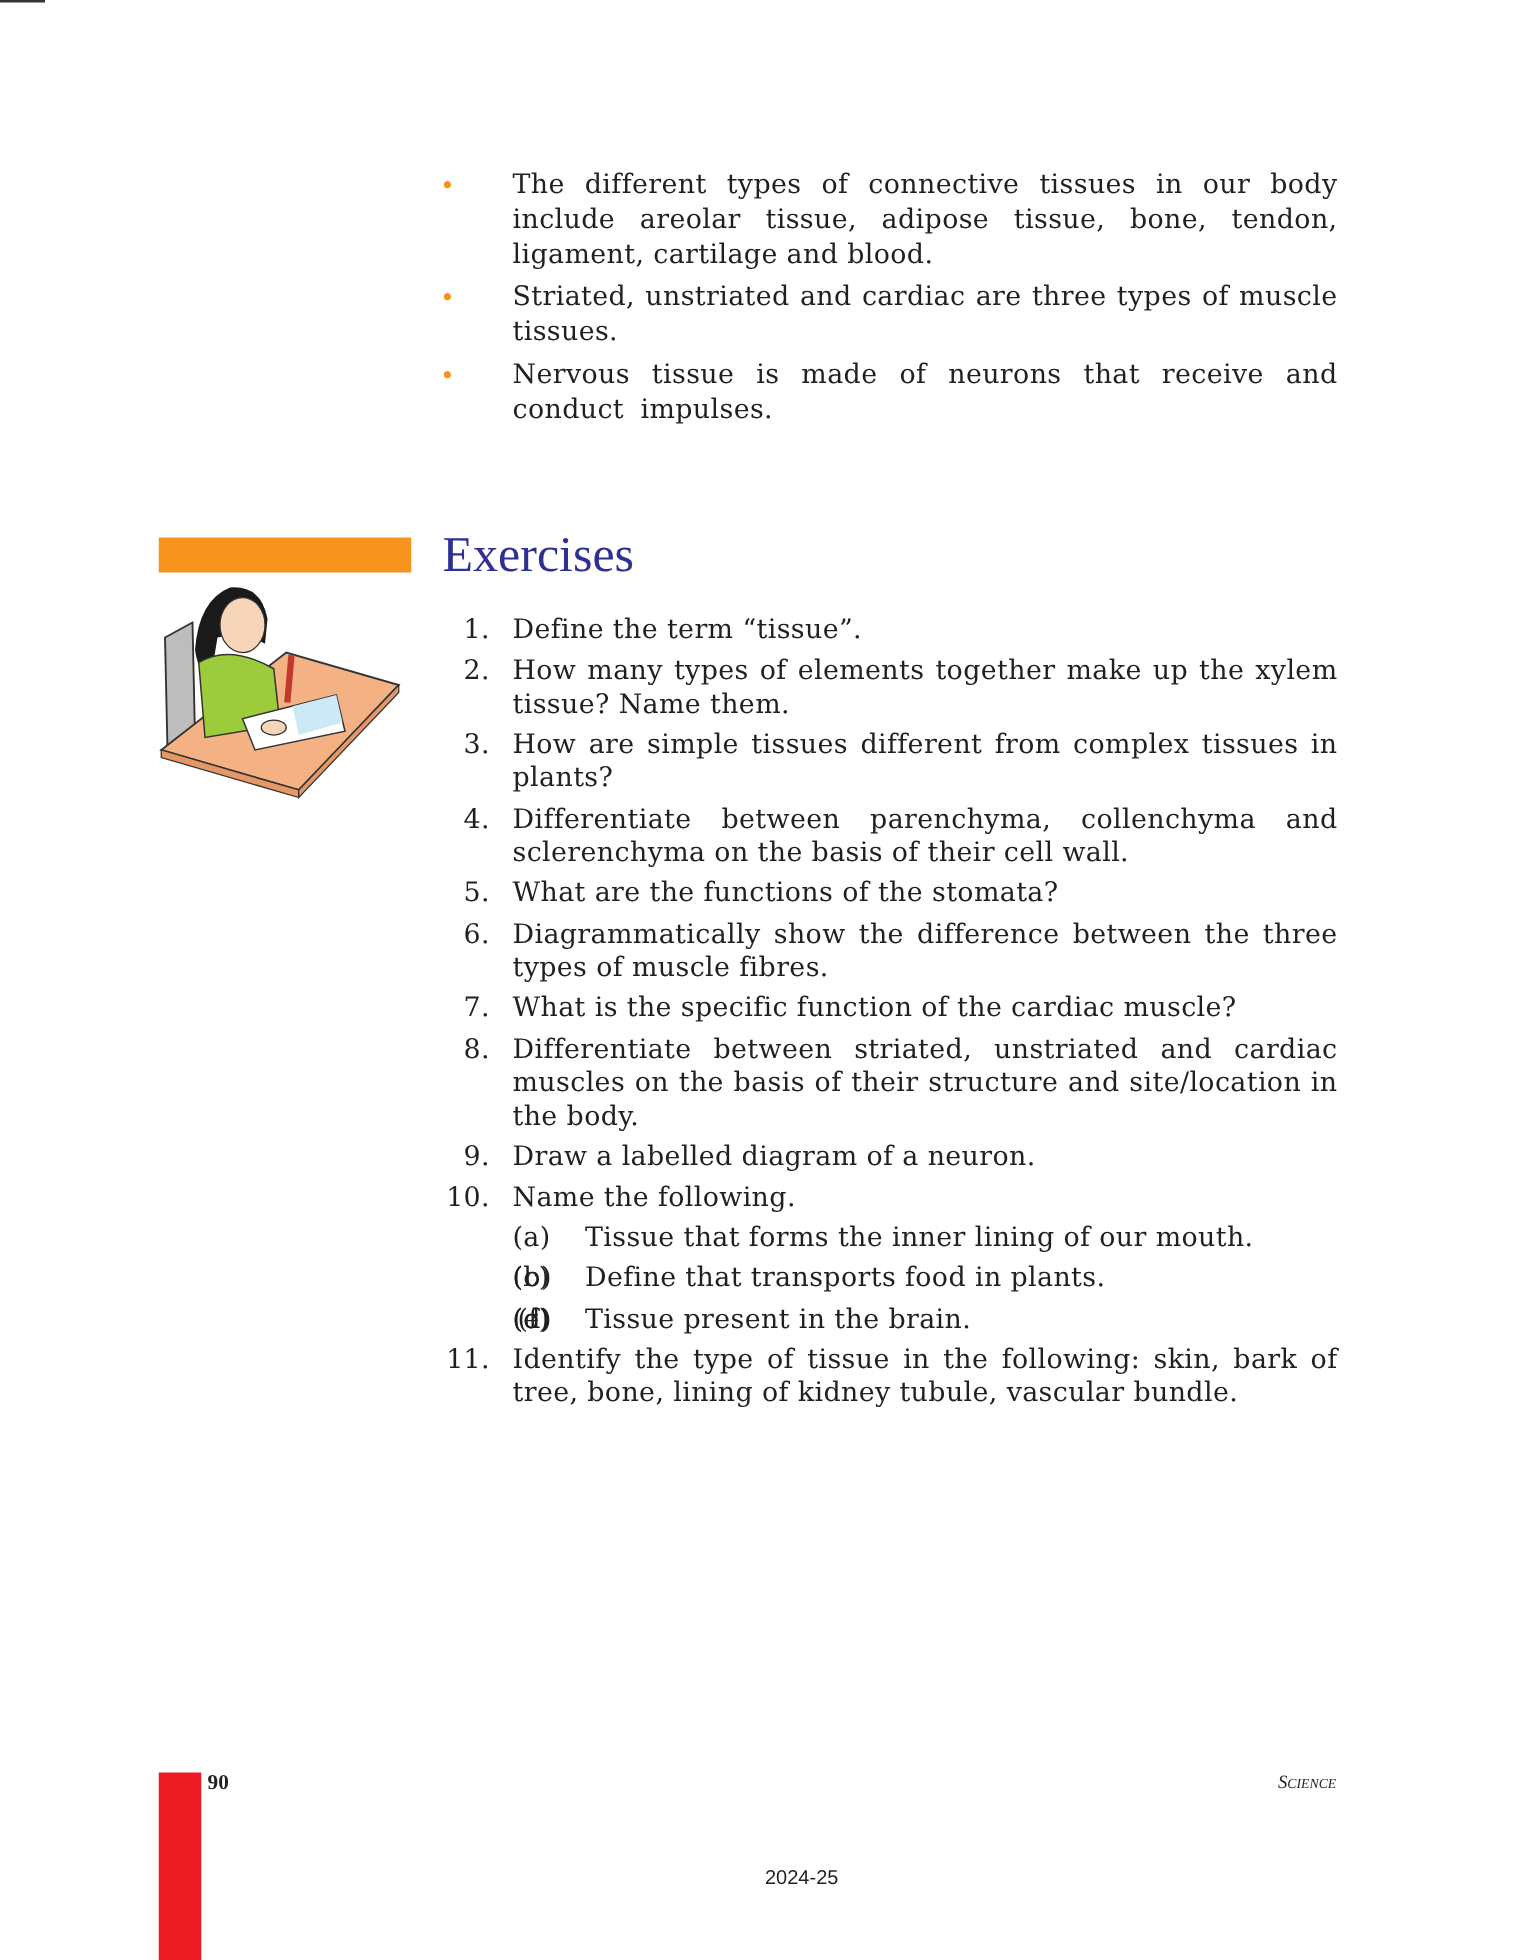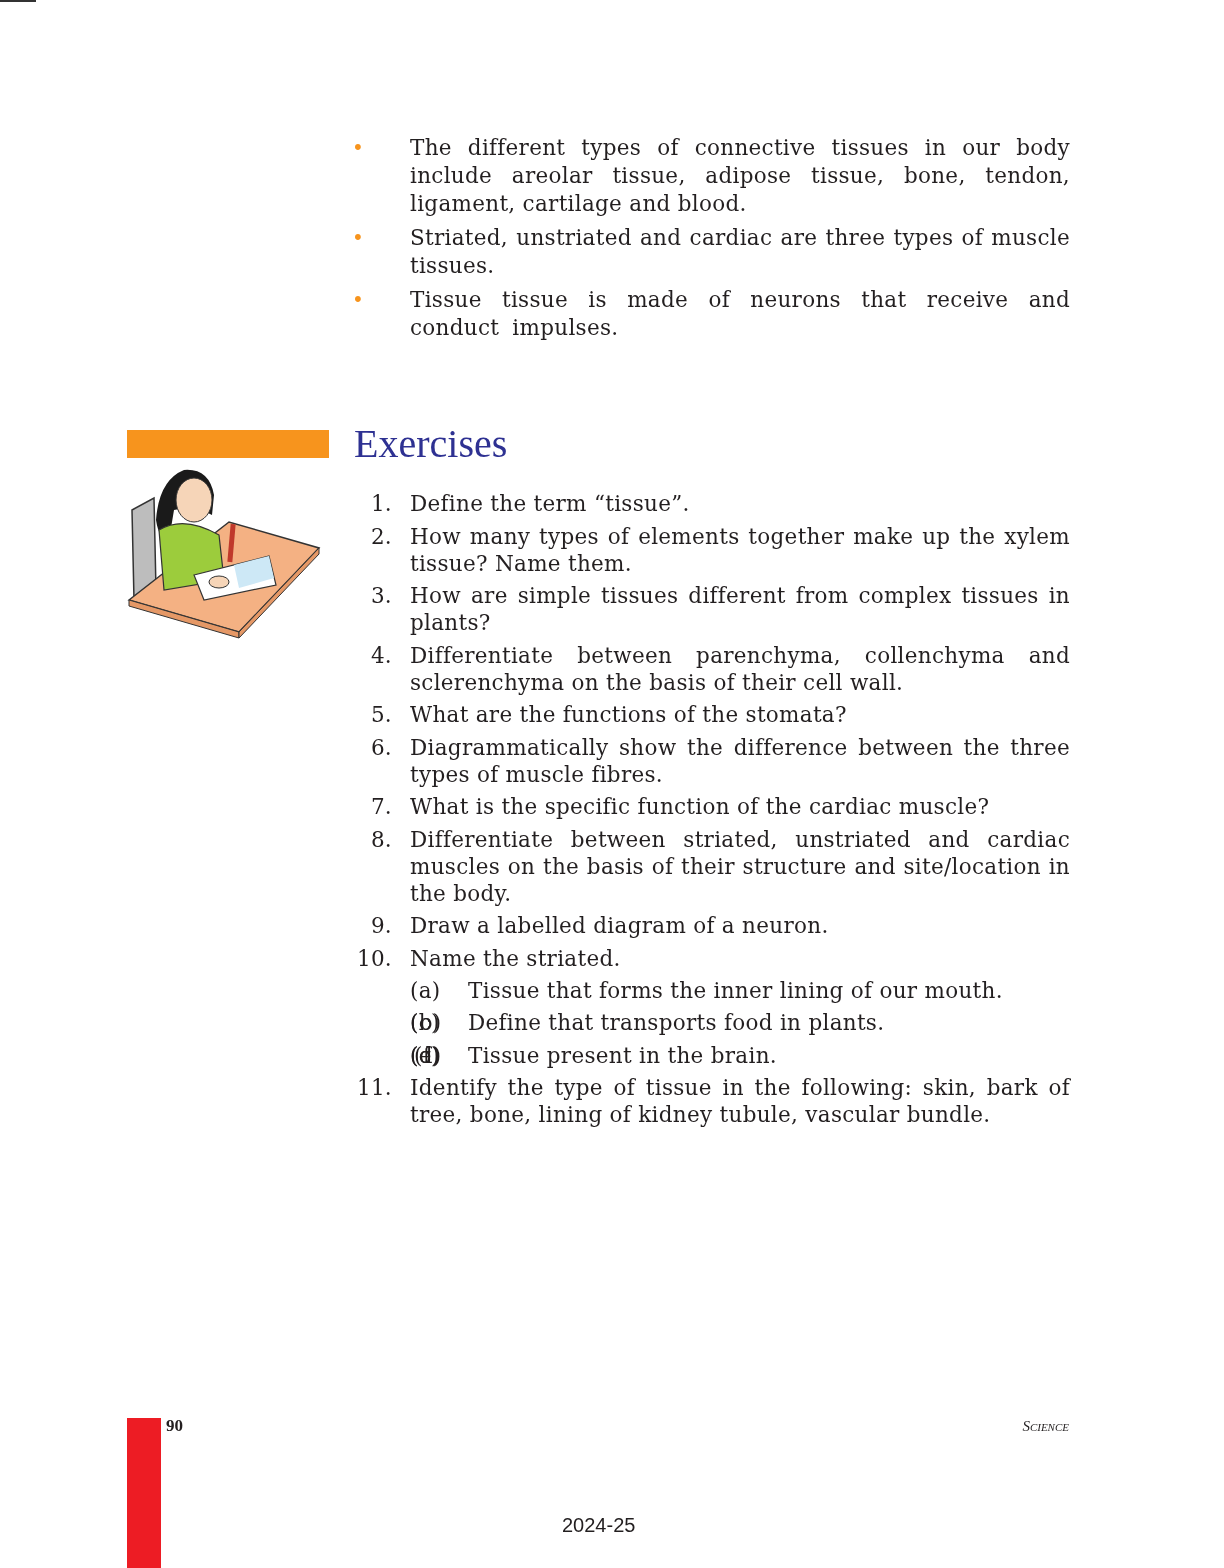--- a/index.html
+++ b/index.html
@@ -19,31 +19,31 @@
              text-align: justify; margin-bottom: 5.5px; letter-spacing: 0.3px; }
   .ex-item .num { position: absolute; left: 0; width: 40px; text-align: right; }
   .sub-list { margin-top: 5px; }
   .sub-item { position: relative; padding-left: 58px; font-size: 21.5px; line-height: 27px; margin-bottom: 5.5px; letter-spacing: 0.3px; }
   .sub-item .lbl { position: absolute; left: 0; }
   .red-bar { position: absolute; left: 127px; top: 1418px; width: 34px; height: 150px; background: #ed1c24; }
   .page-num { position: absolute; left: 166px; top: 1416px; font-size: 17px; font-weight: bold;
               font-family: "Liberation Serif", serif; }
   .book-title { position: absolute; right: 155px; top: 1418px; font-size: 15px; font-style: italic;
                 font-variant: small-caps; font-family: "Liberation Serif", serif; }
-  .year { position: absolute; left: 562px; top: 1494px; font-size: 20px; font-family: "Liberation Sans", sans-serif; margin-top: 20px; }
+  .year { position: absolute; left: 612px; top: 1494px; font-size: 16px; font-family: "Liberation Sans", sans-serif; }
 </style>
 </head>
 <body>
 
 <div class="crop-line"></div>
 
 <div class="bullets">
   <div class="bullet-item"><span class="dot">•</span><span>The different types of connective tissues in our body include areolar tissue, adipose tissue, bone, tendon, ligament, cartilage and blood.</span></div>
   <div class="bullet-item"><span class="dot">•</span><span>Striated, unstriated and cardiac are three types of muscle tissues.</span></div>
-  <div class="bullet-item" style="word-spacing:6px;"><span class="dot">•</span><span>Tissue tissue is made of neurons that receive and conduct impulses.</span></div>
+  <div class="bullet-item" style="word-spacing:6px;"><span class="dot">•</span><span>Nervous tissue is made of neurons that receive and conduct impulses.</span></div>
 </div>
 
 <div class="orange-bar"></div>
 
 <svg class="illustration" viewBox="0 0 200 180">
   <polygon points="8,50 30,38 32,130 10,140" fill="#bdbdbd" stroke="#333" stroke-width="1.5"></polygon>
   <polygon points="5,140 105,62 195,88 115,172" fill="#f4b183" stroke="#333" stroke-width="1.5"></polygon>
   <polygon points="5,140 115,172 115,178 5,146" fill="#e59866" stroke="#333" stroke-width="1"></polygon>
   <polygon points="115,172 195,88 195,94 115,178" fill="#e59866" stroke="#333" stroke-width="1"></polygon>
   <path d="M32,60 Q35,20 60,10 Q85,8 90,35 L88,55 Q70,45 50,50 L45,80 Q35,80 32,60 Z" fill="#1a1a1a"></path>
@@ -60,21 +60,21 @@
 <div class="exercises">
   <div class="ex-item"><span class="num">1.</span><span>Define the term “tissue”.</span></div>
   <div class="ex-item"><span class="num">2.</span><span>How many types of elements together make up the xylem tissue? Name them.</span></div>
   <div class="ex-item"><span class="num">3.</span><span>How are simple tissues different from complex tissues in plants?</span></div>
   <div class="ex-item"><span class="num">4.</span><span>Differentiate between parenchyma, collenchyma and sclerenchyma on the basis of their cell wall.</span></div>
   <div class="ex-item"><span class="num">5.</span><span>What are the functions of the stomata?</span></div>
   <div class="ex-item"><span class="num">6.</span><span>Diagrammatically show the difference between the three types of muscle fibres.</span></div>
   <div class="ex-item"><span class="num">7.</span><span>What is the specific function of the cardiac muscle?</span></div>
   <div class="ex-item"><span class="num">8.</span><span>Differentiate between striated, unstriated and cardiac muscles on the basis of their structure and site/location in the body.</span></div>
   <div class="ex-item"><span class="num">9.</span><span>Draw a labelled diagram of a neuron.</span></div>
-  <div class="ex-item"><span class="num">10.</span><span>Name the striated.</span>
+  <div class="ex-item"><span class="num">10.</span><span>Name the following.</span>
     <div class="sub-list">
       <div class="sub-item"><span class="lbl">(a)</span><span>Tissue that forms the inner lining of our mouth.</span></div>
       <div class="sub-item"><span class="lbl">(b)</span></div>
       <div class="sub-item"><span class="lbl">(c)</span><span>Define that transports food in plants.</span></div>
       <div class="sub-item"><span class="lbl">(d)</span></div>
       <div class="sub-item"><span class="lbl">(e)</span></div>
       <div class="sub-item"><span class="lbl" style="left:4px;">(f)</span><span>Tissue present in the brain.</span></div>
     </div>
   </div>
   <div class="ex-item"><span class="num">11.</span><span>Identify the type of tissue in the following: skin, bark of tree, bone, lining of kidney tubule, vascular bundle.</span></div>

